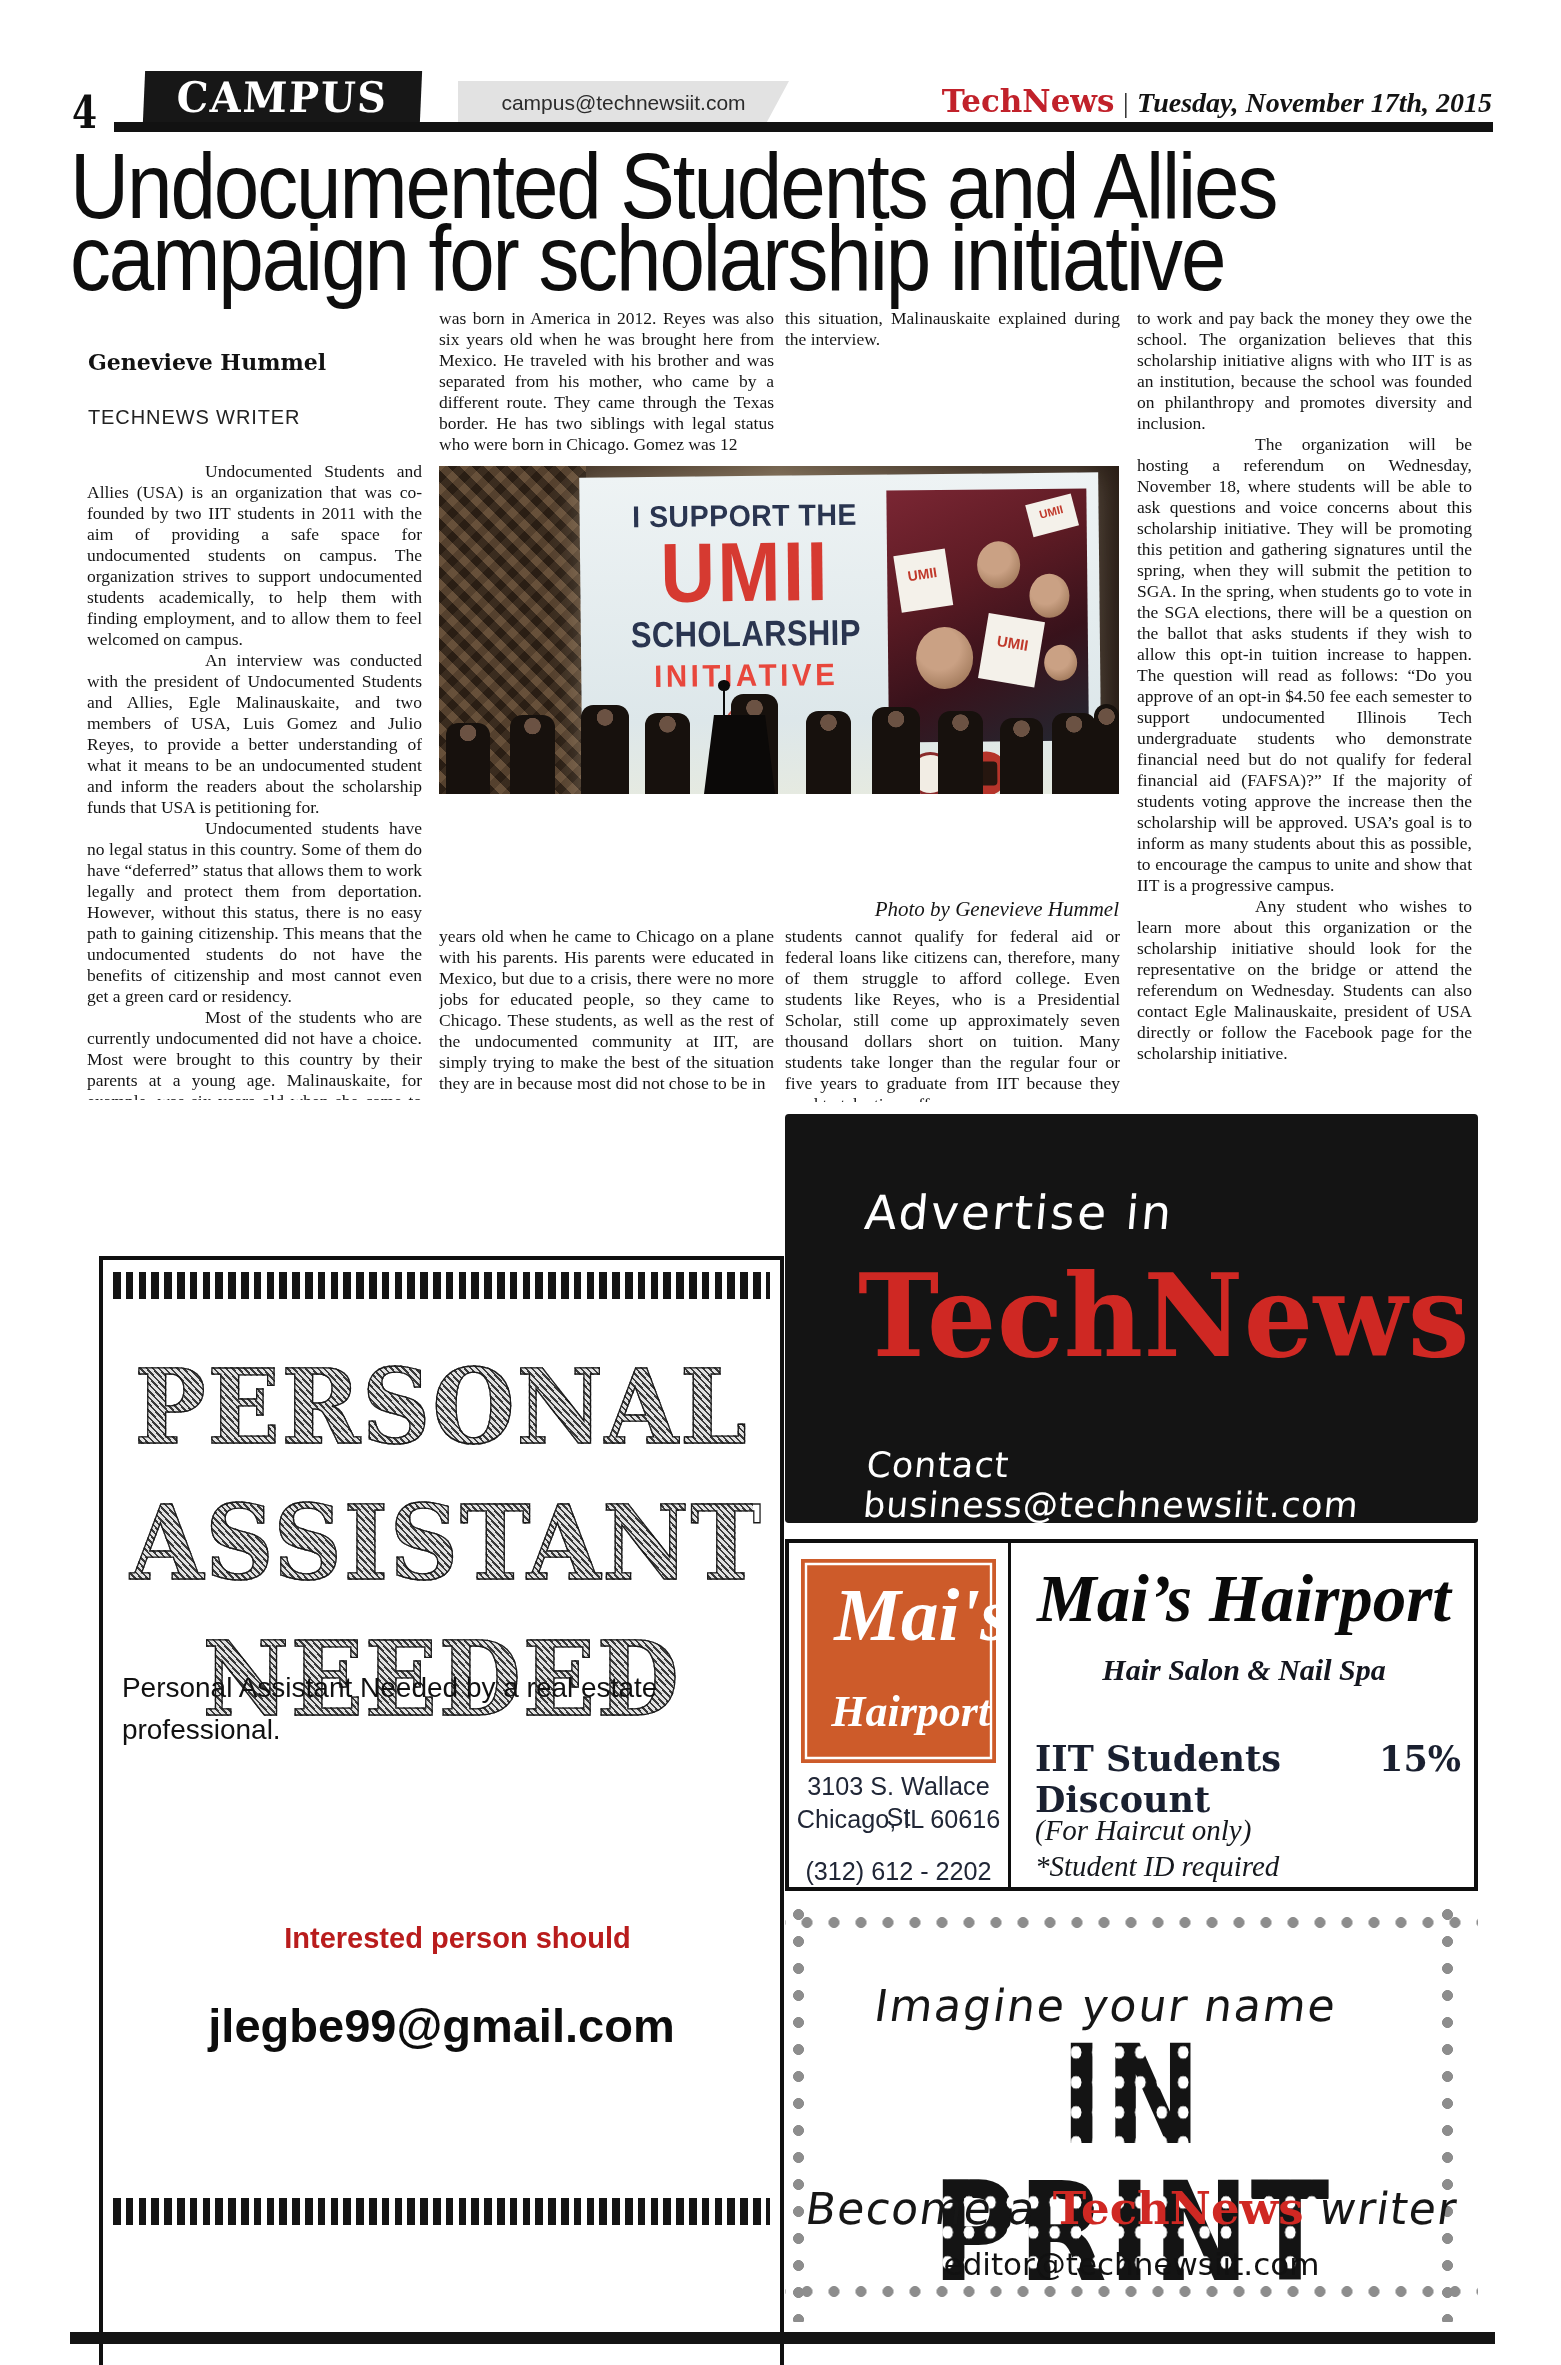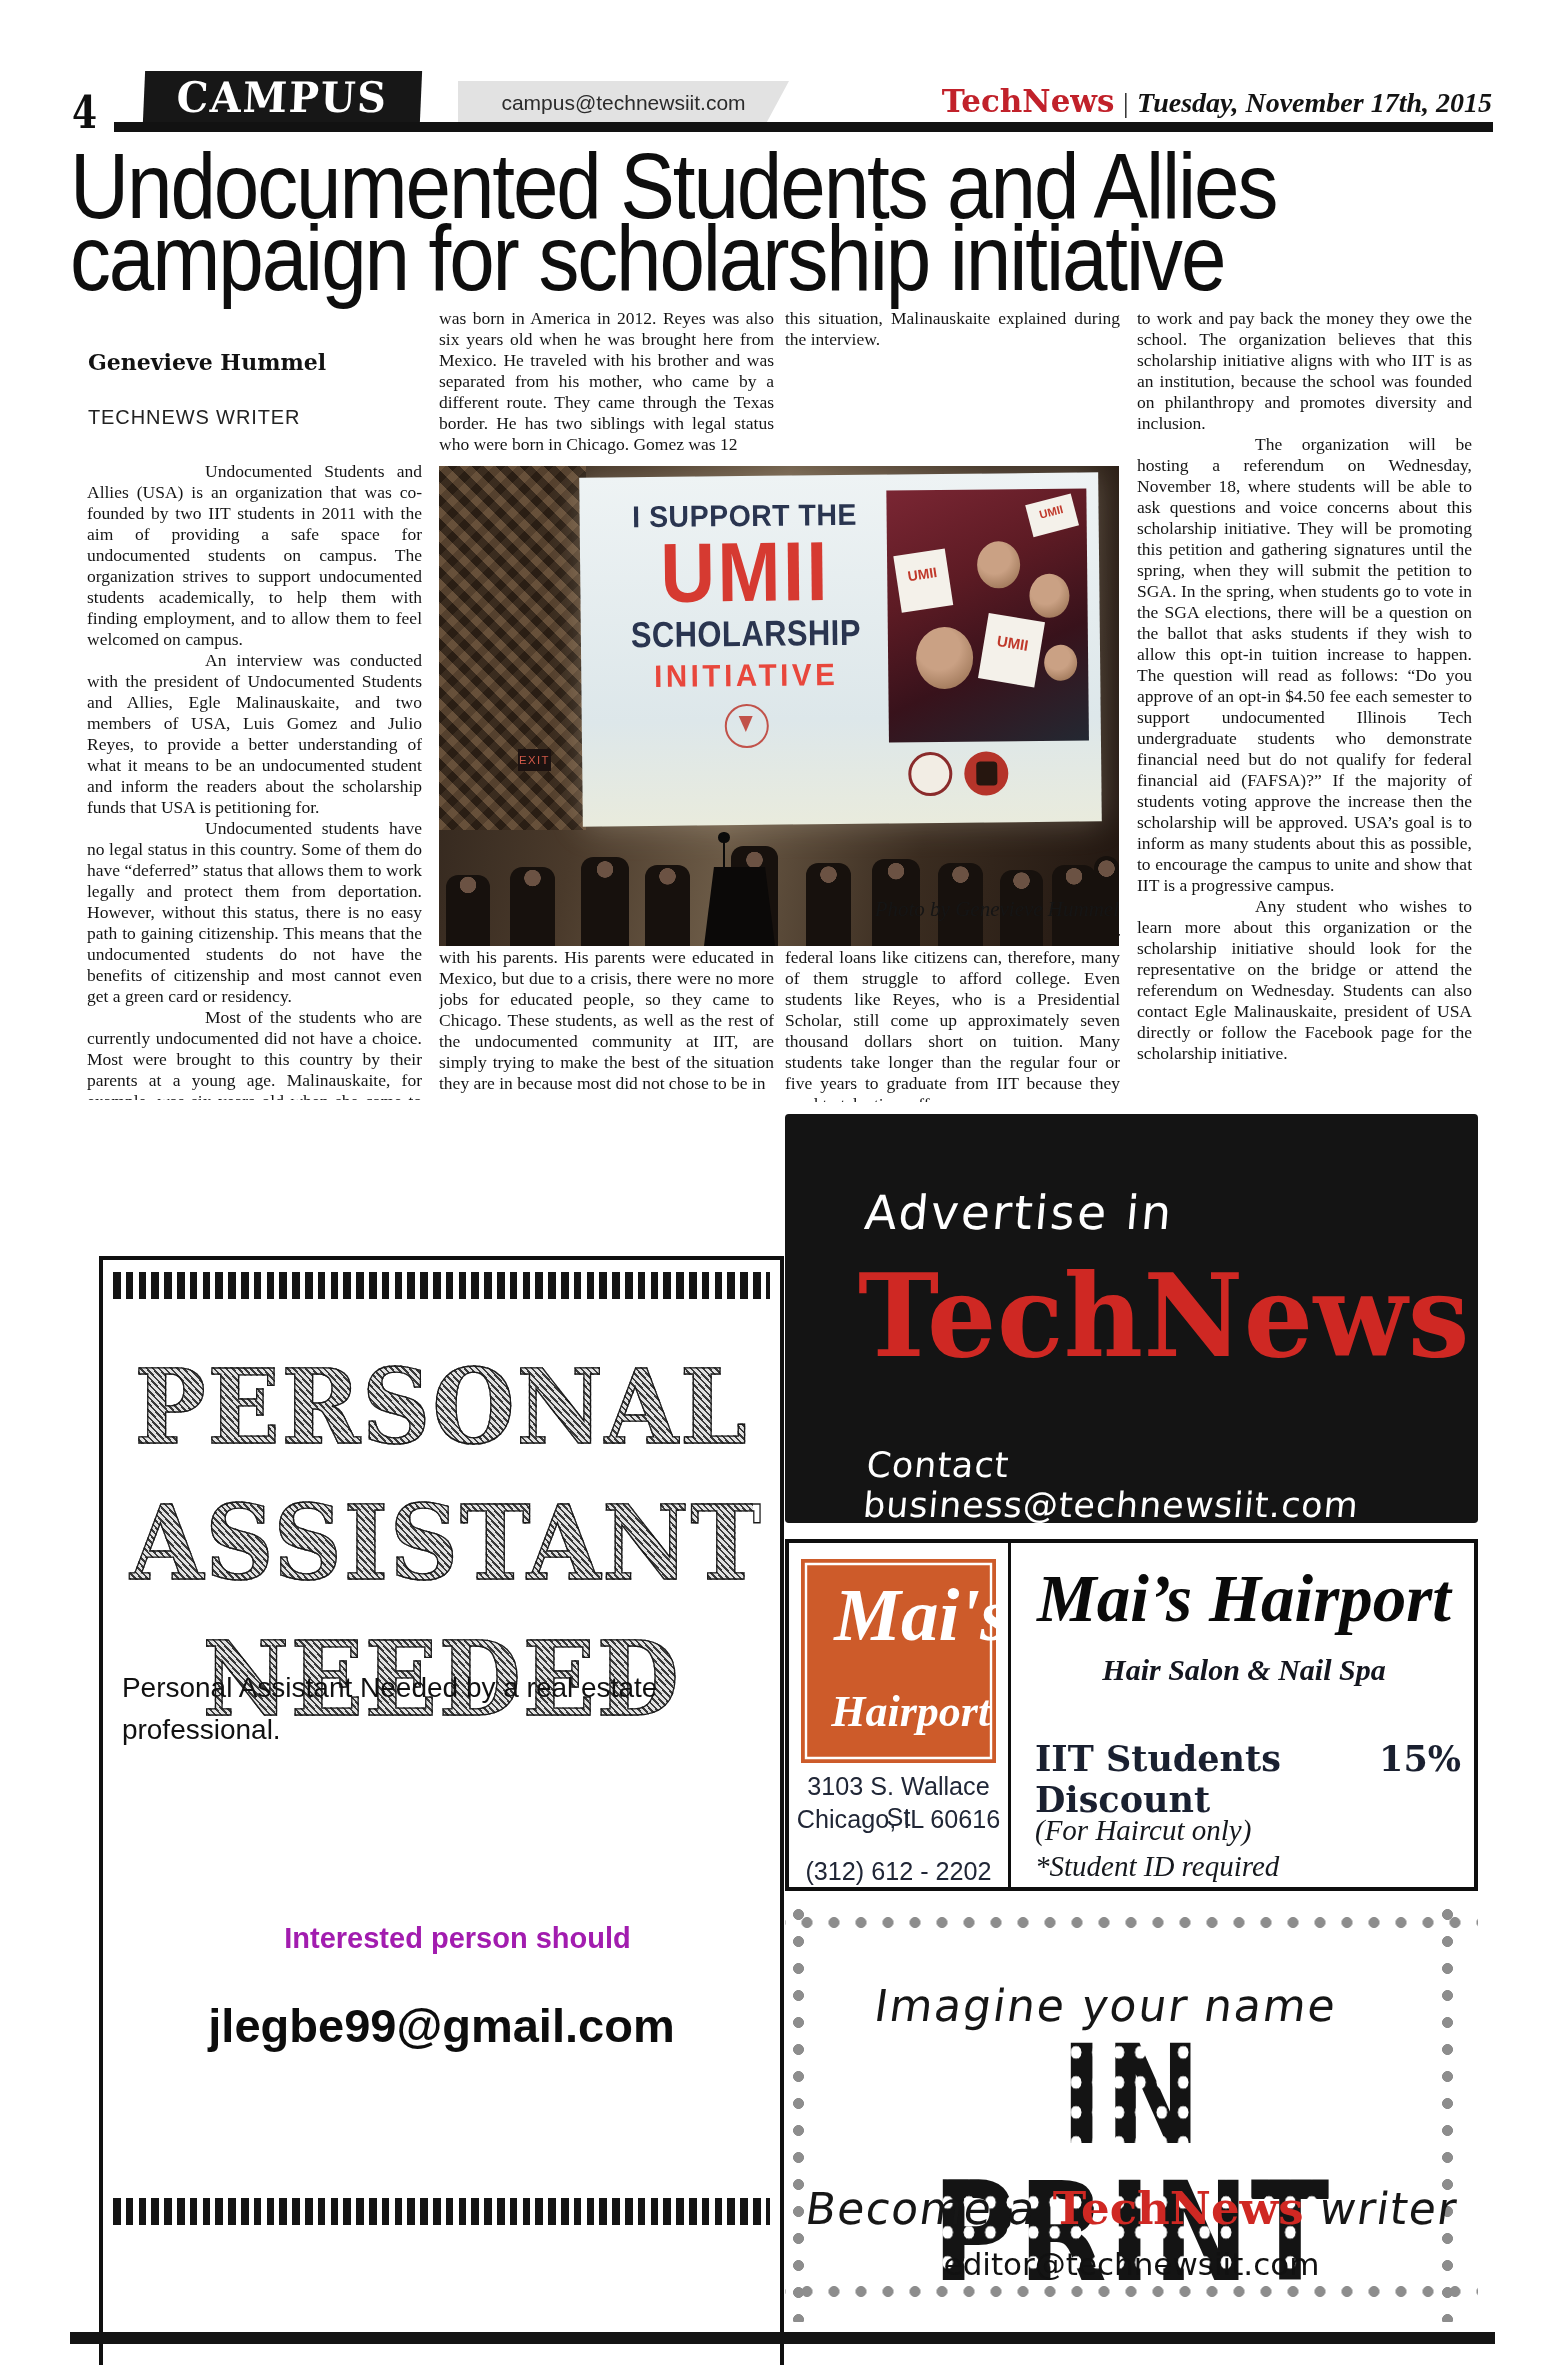--- a/index.html
+++ b/index.html
@@ -40,21 +40,21 @@
     text-align:justify; color:#151515; }
   .col p { margin:0; }
   .col p.indent { text-indent:118px; }
   #col1  { left:87px;  top:461px;  height:639px; }
   #col2a { left:439px;  top:308px;  height:156px; }
   #col2b { left:439px;  top:926px; height:176px; }
   #col3a { left:785px; top:308px;  height:156px; }
   #col3b { left:785px; top:926px; height:176px; }
   #col4  { left:1137px; top:308px;  height:795px; }
   
-  #photo { position:absolute; left:439px; top:466px; width:680px; height:480px; overflow:hidden;
+  #photo { position:absolute; left:439px; top:466px; width:680px; height:328px; overflow:hidden;
     background:linear-gradient(100deg,#2e231b 0%,#4a3a2b 26%,#6b5a46 46%,#3a2c20 72%,#221711 100%); }
   #photo-foam { position:absolute; left:0; top:0; width:147px; height:364px;
     background:
       repeating-linear-gradient(45deg, rgba(140,110,80,.30) 0 8.5px, rgba(10,5,2,.38) 8.5px 17px),
       repeating-linear-gradient(-45deg, rgba(120,95,70,.25) 0 8.5px, rgba(25,15,8,.30) 8.5px 17px),
       #4c3a29; }
   #screen { position:absolute; left:142px; top:8.5px; width:519px; height:349px;
     background:linear-gradient(180deg,#eef3f4 0%,#dde7ea 70%,#e9ebdd 100%);
     transform:rotate(-0.6deg); box-shadow:0 0 33px rgba(255,245,220,.25); }
   #screen-text { position:absolute; left:28px; top:23px; width:274px; text-align:center; }
@@ -120,21 +120,21 @@
         repeating-linear-gradient(-45deg,rgba(25,25,25,.85) 0 1.4px,rgba(0,0,0,0) 1.4px 4.3px);
       -webkit-background-clip:text; background-clip:text; color:transparent;
       -webkit-text-stroke:1.4px #191919;
     }
   }
   .pa-body { position:absolute; left:12.3px; width:658px; font-family:"Liberation Sans", sans-serif;
     font-weight:normal; font-size:28px; line-height:42px; color:#111; }
   #pa-body1 { top:407px; text-align:left; padding-left:6.6px; }
   #pa-body2 { top:492px; text-align:left; }
   #pa-cta { position:absolute; left:0; top:662px; width:100%; text-align:center;
-    font-family:"Liberation Sans", sans-serif; font-weight:bold; font-size:29px; color:#a21caf;padding-left:32px; }
+    font-family:"Liberation Sans", sans-serif; font-weight:bold; font-size:29px; color:#b91c1c;padding-left:32px; }
   #pa-email { position:absolute; left:0; top:738px; width:100%; text-align:center;
     font-family:"Liberation Sans", sans-serif; font-weight:bold; font-size:47px; color:#0d0d0d; }
   
   #ad-adv { position:absolute; left:785px; top:1114px; width:693px; height:409px;
     background:#141414; border-radius:3.8px; }
   #adv-line1 { position:absolute; left:80px; top:71px; color:#fff;
     font-family:"DejaVu Sans", sans-serif; font-size:47px; letter-spacing:2.4px; transform:skewX(-5deg); }
   #adv-brand { position:absolute; left:73px; top:136px; color:#cf2823;
     font-family:"DejaVu Serif", serif; font-weight:bold; font-size:109px; letter-spacing:0.5px; transform:scaleY(1.04); transform-origin:top left; }
   #adv-contact { position:absolute; left:80px; top:331px; color:#fff;

